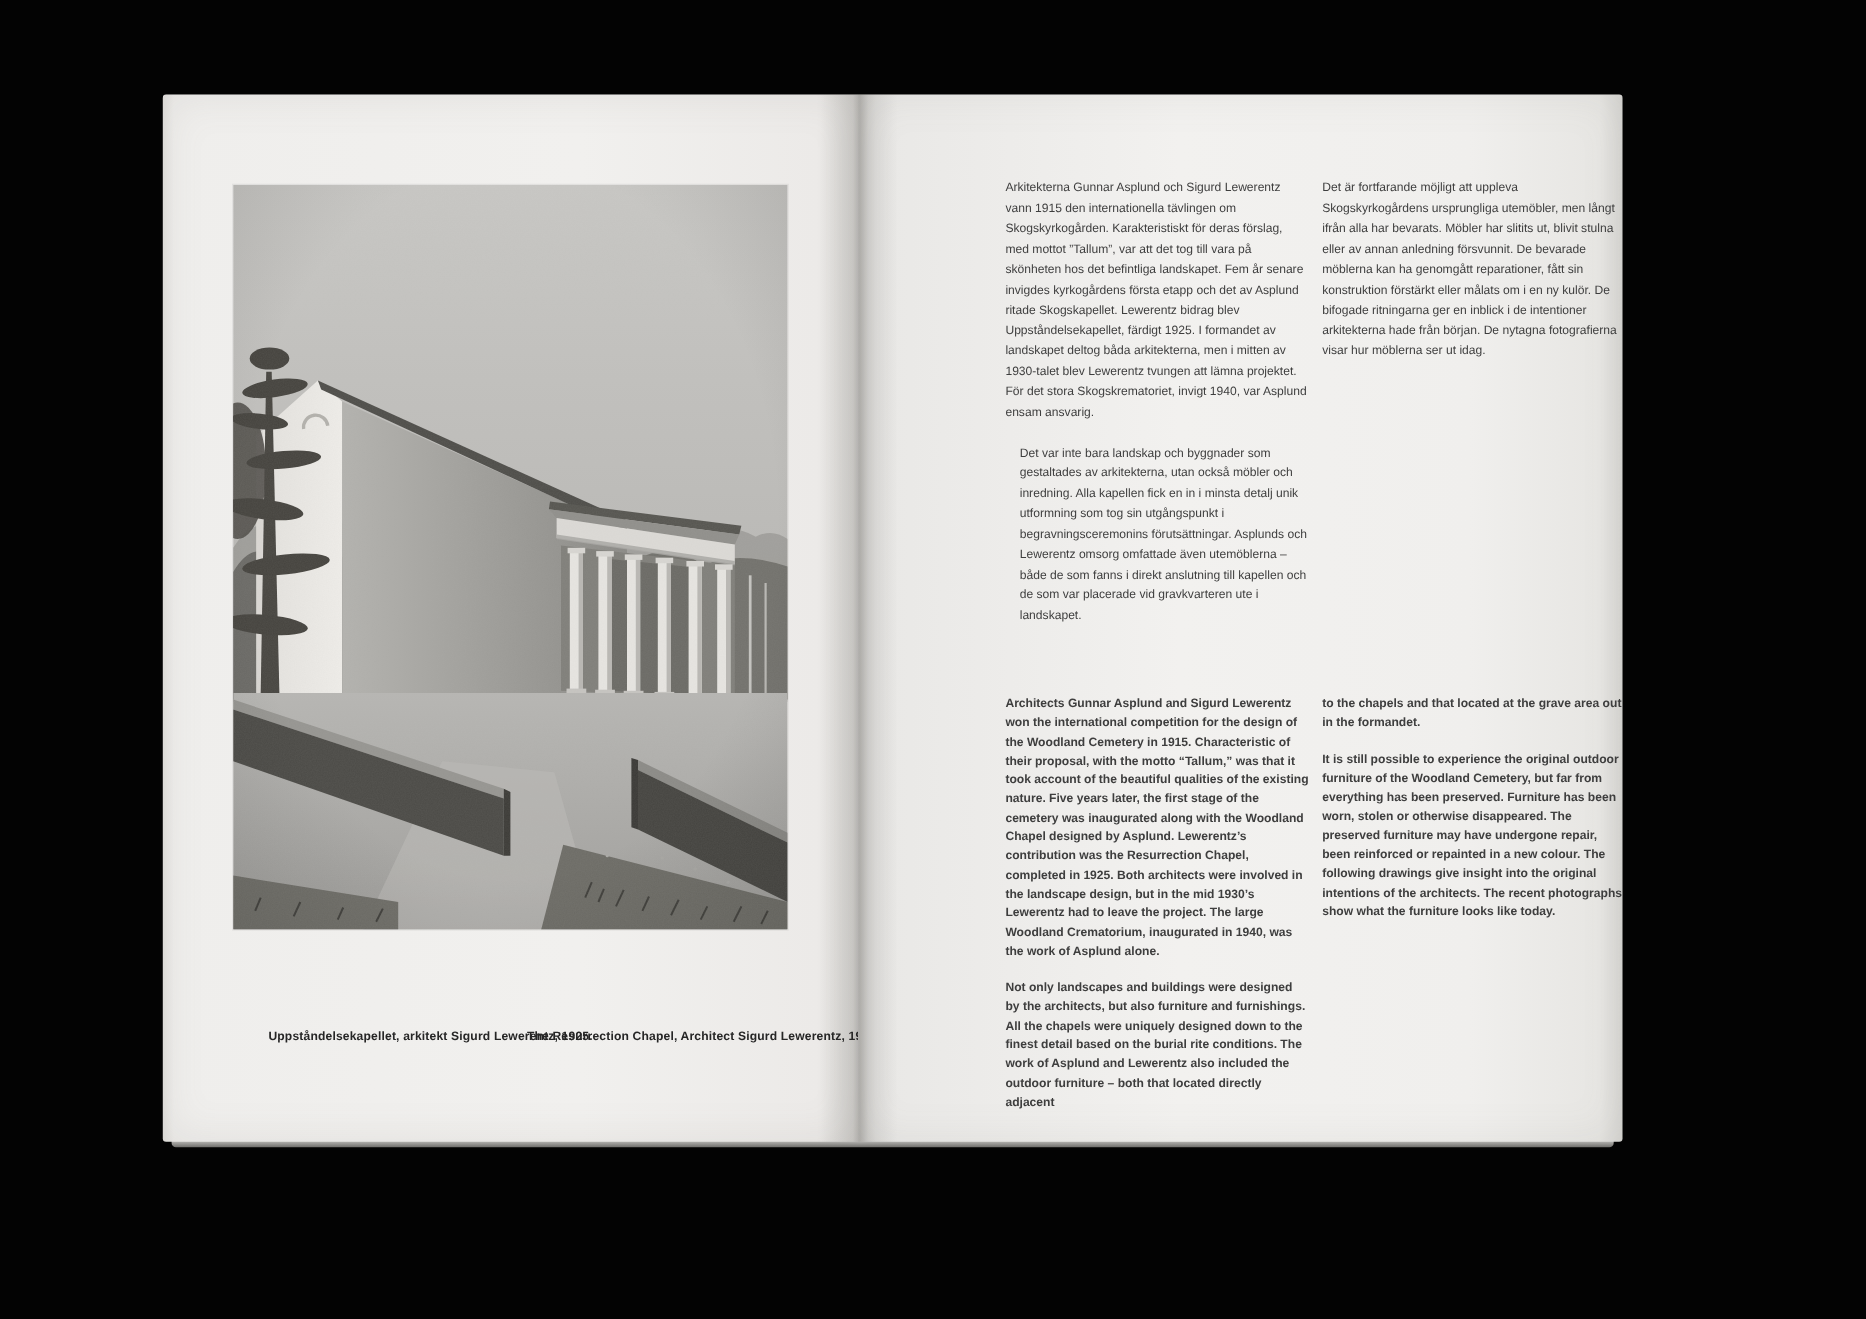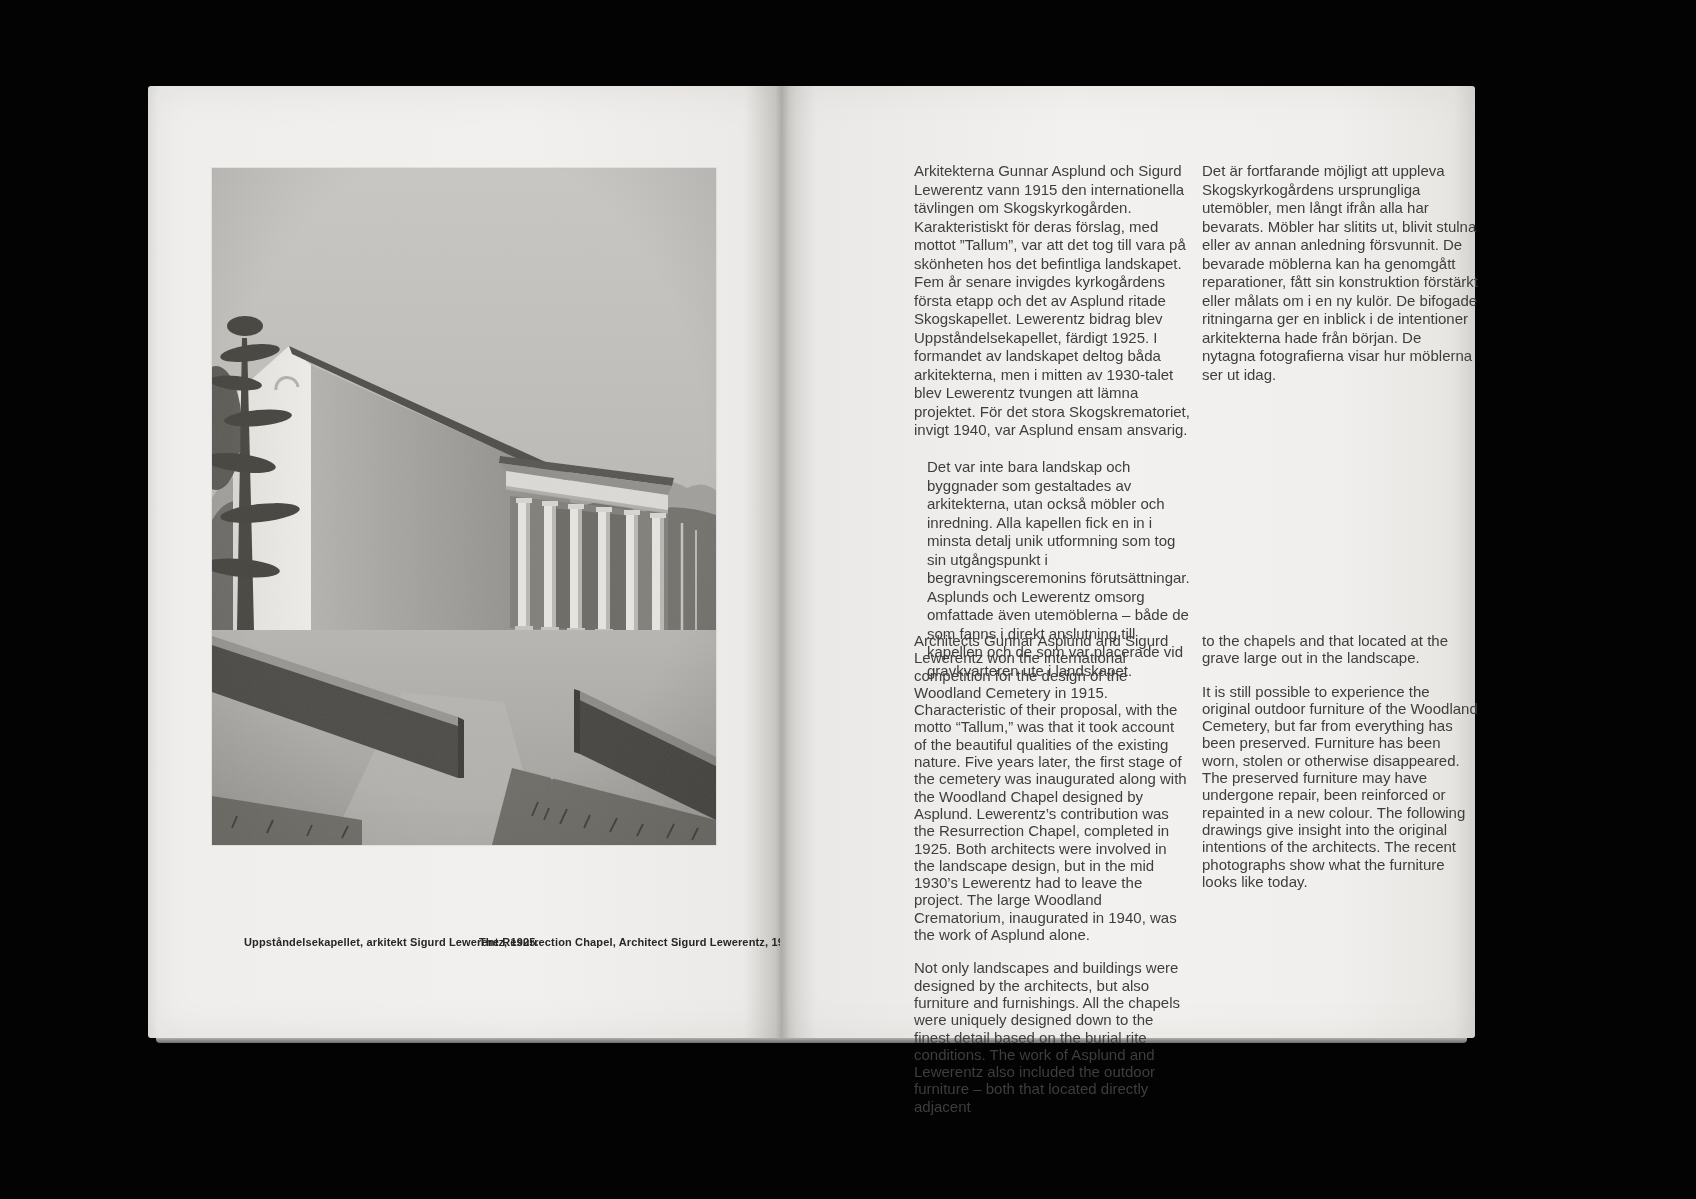--- a/index.html
+++ b/index.html
@@ -23,23 +23,23 @@
 
   .photo{position:absolute;left:64px;top:82px;width:504px;height:677px;
     outline:1px solid rgba(0,0,0,0.06);}
   .photo svg{display:block;width:100%;height:100%;}
 
   .caption{position:absolute;top:850px;font-size:11px;font-weight:700;color:#262626;
     letter-spacing:0.15px;white-space:nowrap;}
   .caption-sv{left:64px;padding-left:32px;}
   .caption-en{left:331px;}
 
-  .textcol{position:absolute;width:276px;color:#3e3e3e;font-size:15px;}
+  .textcol{position:absolute;width:276px;color:#3e3e3e;font-size:11px;}
   .row-sv{top:76px;line-height:18.5px;}
-  .row-en{top:546px;line-height:17.3px;}
+  .row-en{top:546px;line-height:17.3px;font-weight:bold;}
   .col-a{left:134px;}
   .col-b{left:422px;}
   .textcol p{margin:0;}
   .row-sv p + p{margin-top:18.5px;margin-left:13px;}
   .row-en p + p{margin-top:16px;}
 </style>
 </head>
 <body>
 
 <div class="stage">
@@ -212,20 +212,20 @@
         <p>Det var inte bara landskap och byggnader som gestaltades av arkitekterna, utan också möbler och inredning. Alla kapellen fick en in i minsta detalj unik utformning som tog sin utgångspunkt i begravningsceremonins förutsättningar. Asplunds och Lewerentz omsorg omfattade även utemöblerna – både de som fanns i direkt anslutning till kapellen och de som var placerade vid gravkvarteren ute i landskapet.</p>
       </div>
       <div class="textcol col-b row-sv">
         <p>Det är fortfarande möjligt att uppleva Skogskyrkogårdens ursprungliga utemöbler, men långt ifrån alla har bevarats. Möbler har slitits ut, blivit stulna eller av annan anledning försvunnit. De bevarade möblerna kan ha genomgått reparationer, fått sin konstruktion förstärkt eller målats om i en ny kulör. De bifogade ritningarna ger en inblick i de intentioner arkitekterna hade från början. De nytagna fotografierna visar hur möblerna ser ut idag.</p>
       </div>
       <div class="textcol col-a row-en">
         <p>Architects Gunnar Asplund and Sigurd Lewerentz won the international competition for the design of the Woodland Cemetery in 1915. Characteristic of their proposal, with the motto “Tallum,” was that it took account of the beautiful qualities of the existing nature. Five years later, the first stage of the cemetery was inaugurated along with the Woodland Chapel designed by Asplund. Lewerentz’s contribution was the Resurrection Chapel, completed in 1925. Both architects were involved in the landscape design, but in the mid 1930’s Lewerentz had to leave the project. The large Woodland Crematorium, inaugurated in 1940, was the work of Asplund alone.</p>
         <p>Not only landscapes and buildings were designed by the architects, but also furniture and furnishings. All the chapels were uniquely designed down to the finest detail based on the burial rite conditions. The work of Asplund and Lewerentz also included the outdoor furniture – both that located directly adjacent</p>
       </div>
       <div class="textcol col-b row-en">
-        <p>to the chapels and that located at the grave large out in the landscape.</p>
+        <p>to the chapels and that located at the grave area out in the formandet.</p>
         <p>It is still possible to experience the original outdoor furniture of the Woodland Cemetery, but far from everything has been preserved. Furniture has been worn, stolen or otherwise disappeared. The preserved furniture may have undergone repair, been reinforced or repainted in a new colour. The following drawings give insight into the original intentions of the architects. The recent photographs show what the furniture looks like today.</p>
       </div>
     </div>
 
     <div class="spine"></div>
   </div>
 </div>
 
 </body></html>

